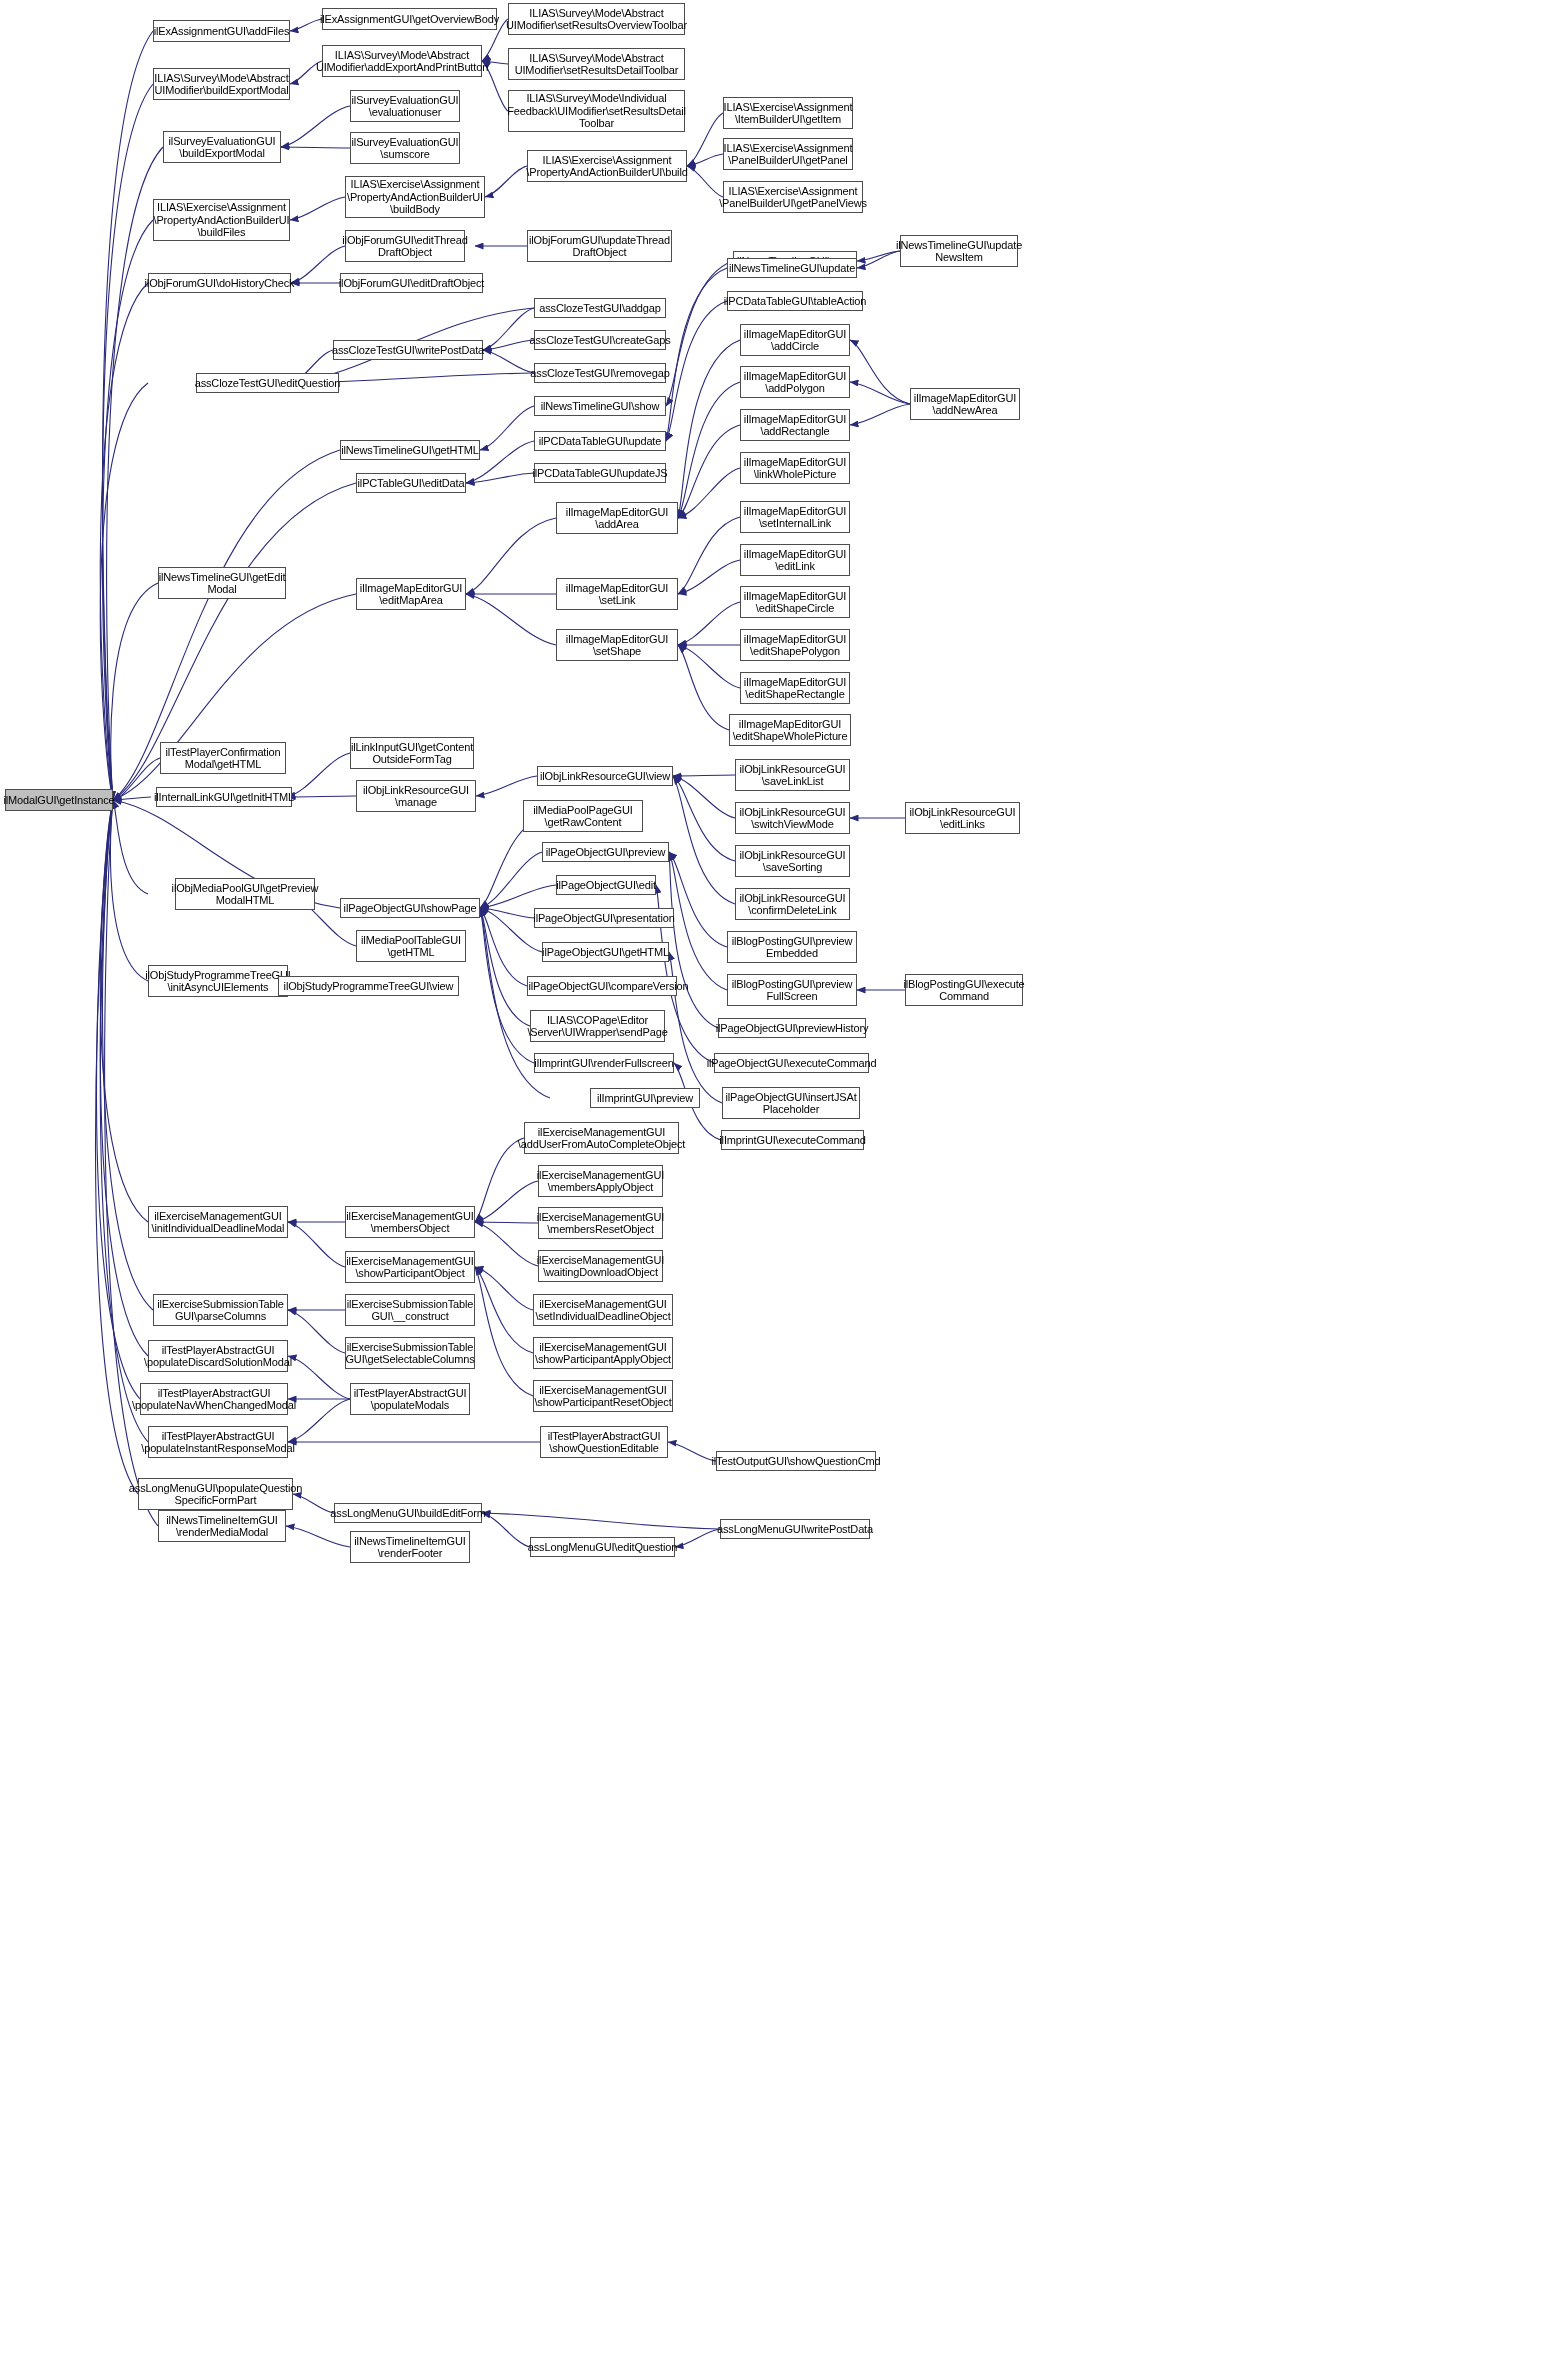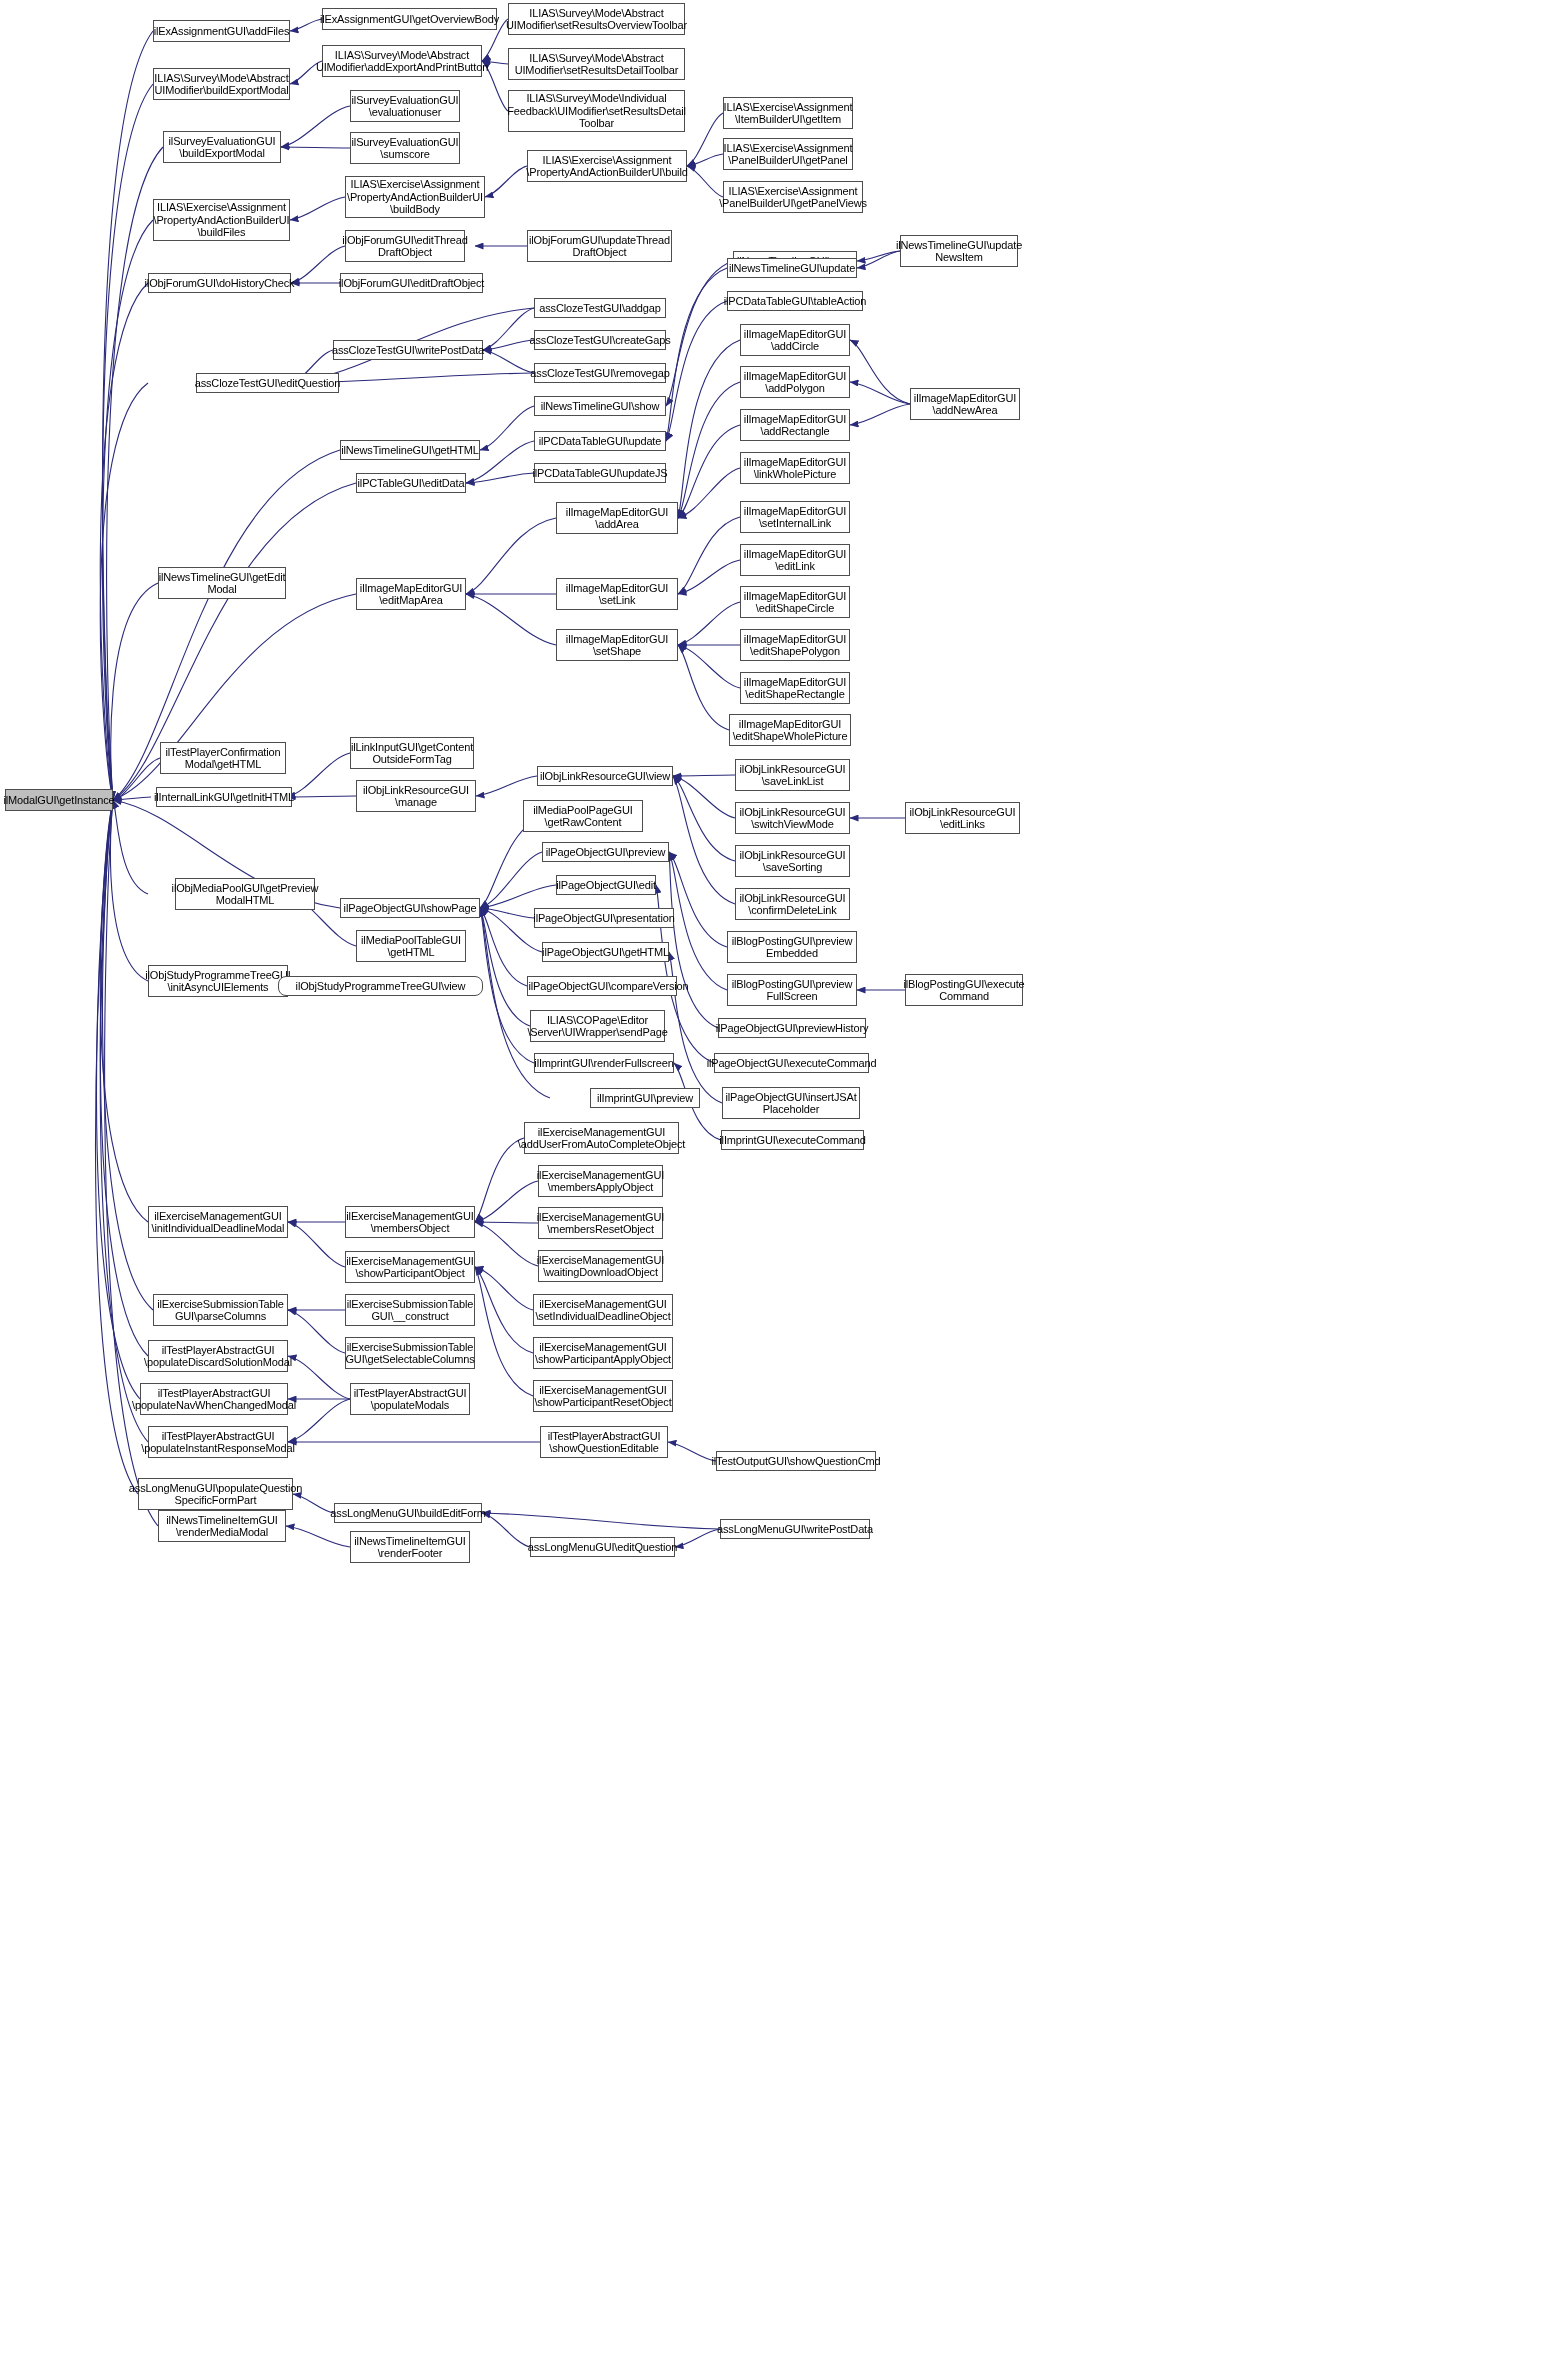--- a/index.html
+++ b/index.html
@@ -287,21 +287,21 @@
       <div class="node" style="left: 714px; top: 1053px; width: 155px; height: 20px;">ilPageObjectGUI\executeCommand</div>
       <div class="node" style="left: 722px; top: 1087px; width: 138px; height: 32px;">ilPageObjectGUI\insertJSAt
 Placeholder</div>
       <div class="node" style="left: 721px; top: 1130px; width: 143px; height: 20px;">ilImprintGUI\executeCommand</div>
       <div class="node" style="left: 148px; top: 878px; width: 140px; height: 32px; margin-left: 27px;">ilObjMediaPoolGUI\getPreview
 ModalHTML</div>
       <div class="node" style="left: 356px; top: 930px; width: 110px; height: 32px;">ilMediaPoolTableGUI
 \getHTML</div>
       <div class="node" style="left: 148px; top: 965px; width: 140px; height: 32px;">ilObjStudyProgrammeTreeGUI
 \initAsyncUIElements</div>
-      <div class="node" style="left: 278px; top: 976px; width: 205px; height: 20px; border-radius: 8px;">ilObjStudyProgrammeTreeGUI\view</div>
+      <div class="node" style="left: 278px; top: 976px; width: 181px; height: 20px;">ilObjStudyProgrammeTreeGUI\view</div>
       <div class="node" style="left: 524px; top: 1122px; width: 155px; height: 32px;">ilExerciseManagementGUI
 \addUserFromAutoCompleteObject</div>
       <div class="node" style="left: 538px; top: 1165px; width: 125px; height: 32px;">ilExerciseManagementGUI
 \membersApplyObject</div>
       <div class="node" style="left: 345px; top: 1206px; width: 130px; height: 32px;">ilExerciseManagementGUI
 \membersObject</div>
       <div class="node" style="left: 538px; top: 1207px; width: 125px; height: 32px;">ilExerciseManagementGUI
 \membersResetObject</div>
       <div class="node" style="left: 538px; top: 1250px; width: 125px; height: 32px;">ilExerciseManagementGUI
 \waitingDownloadObject</div>

